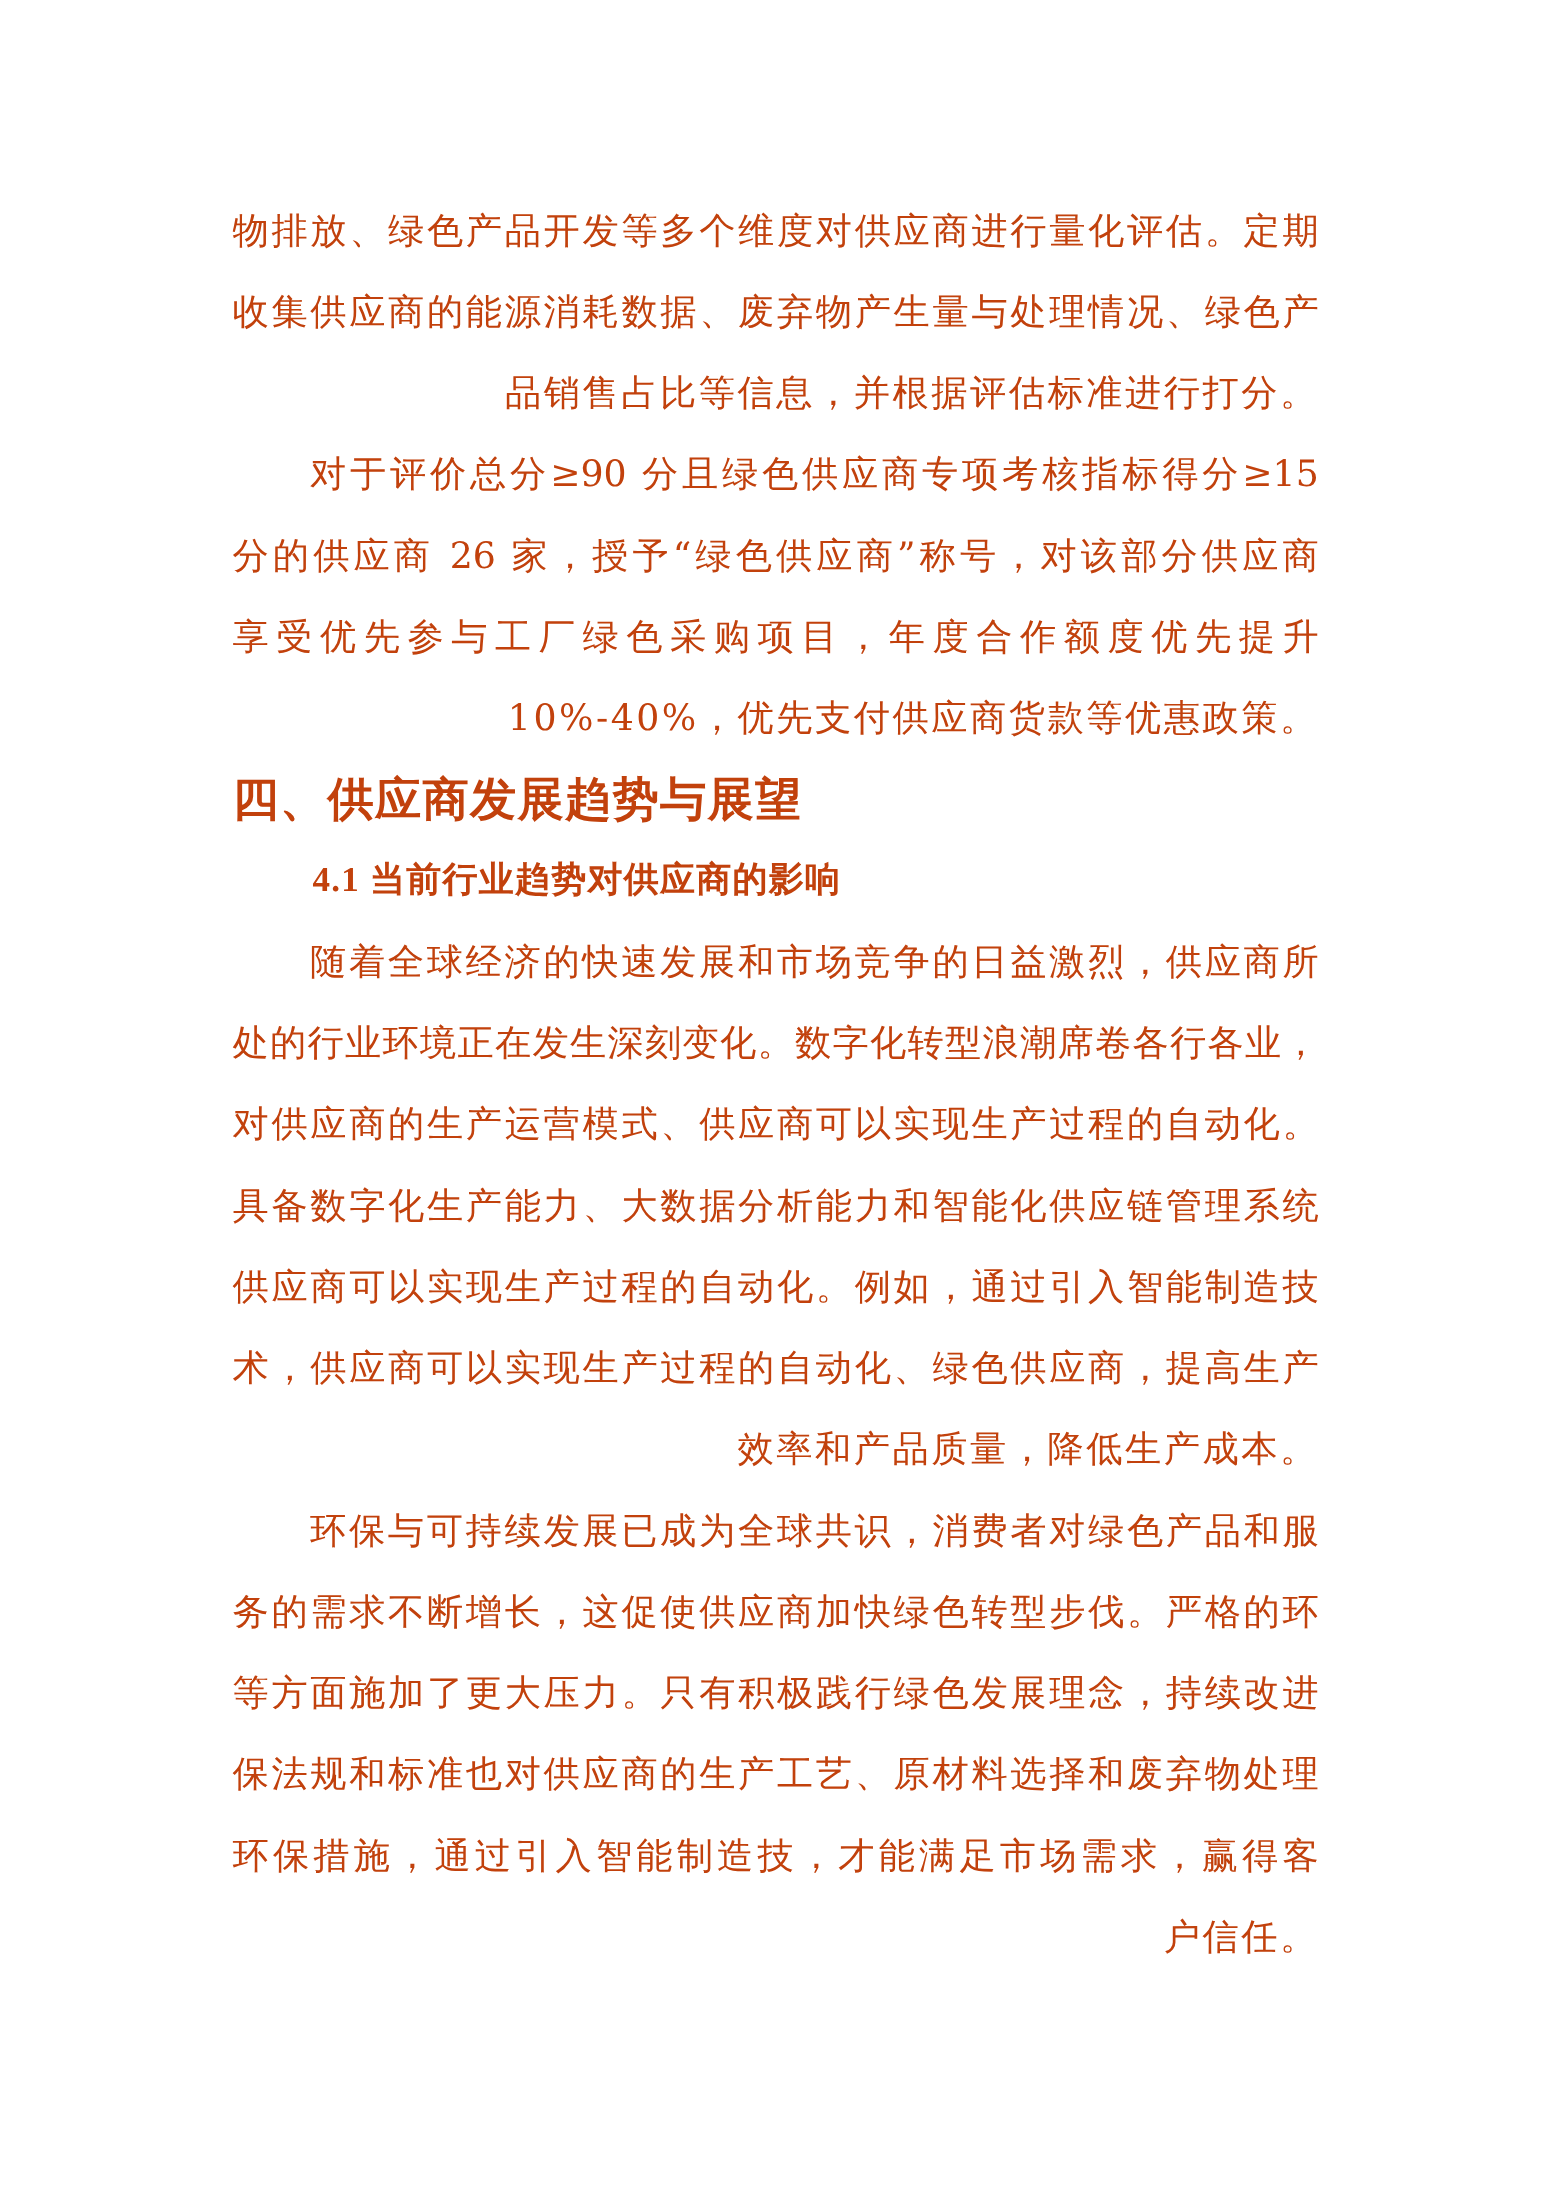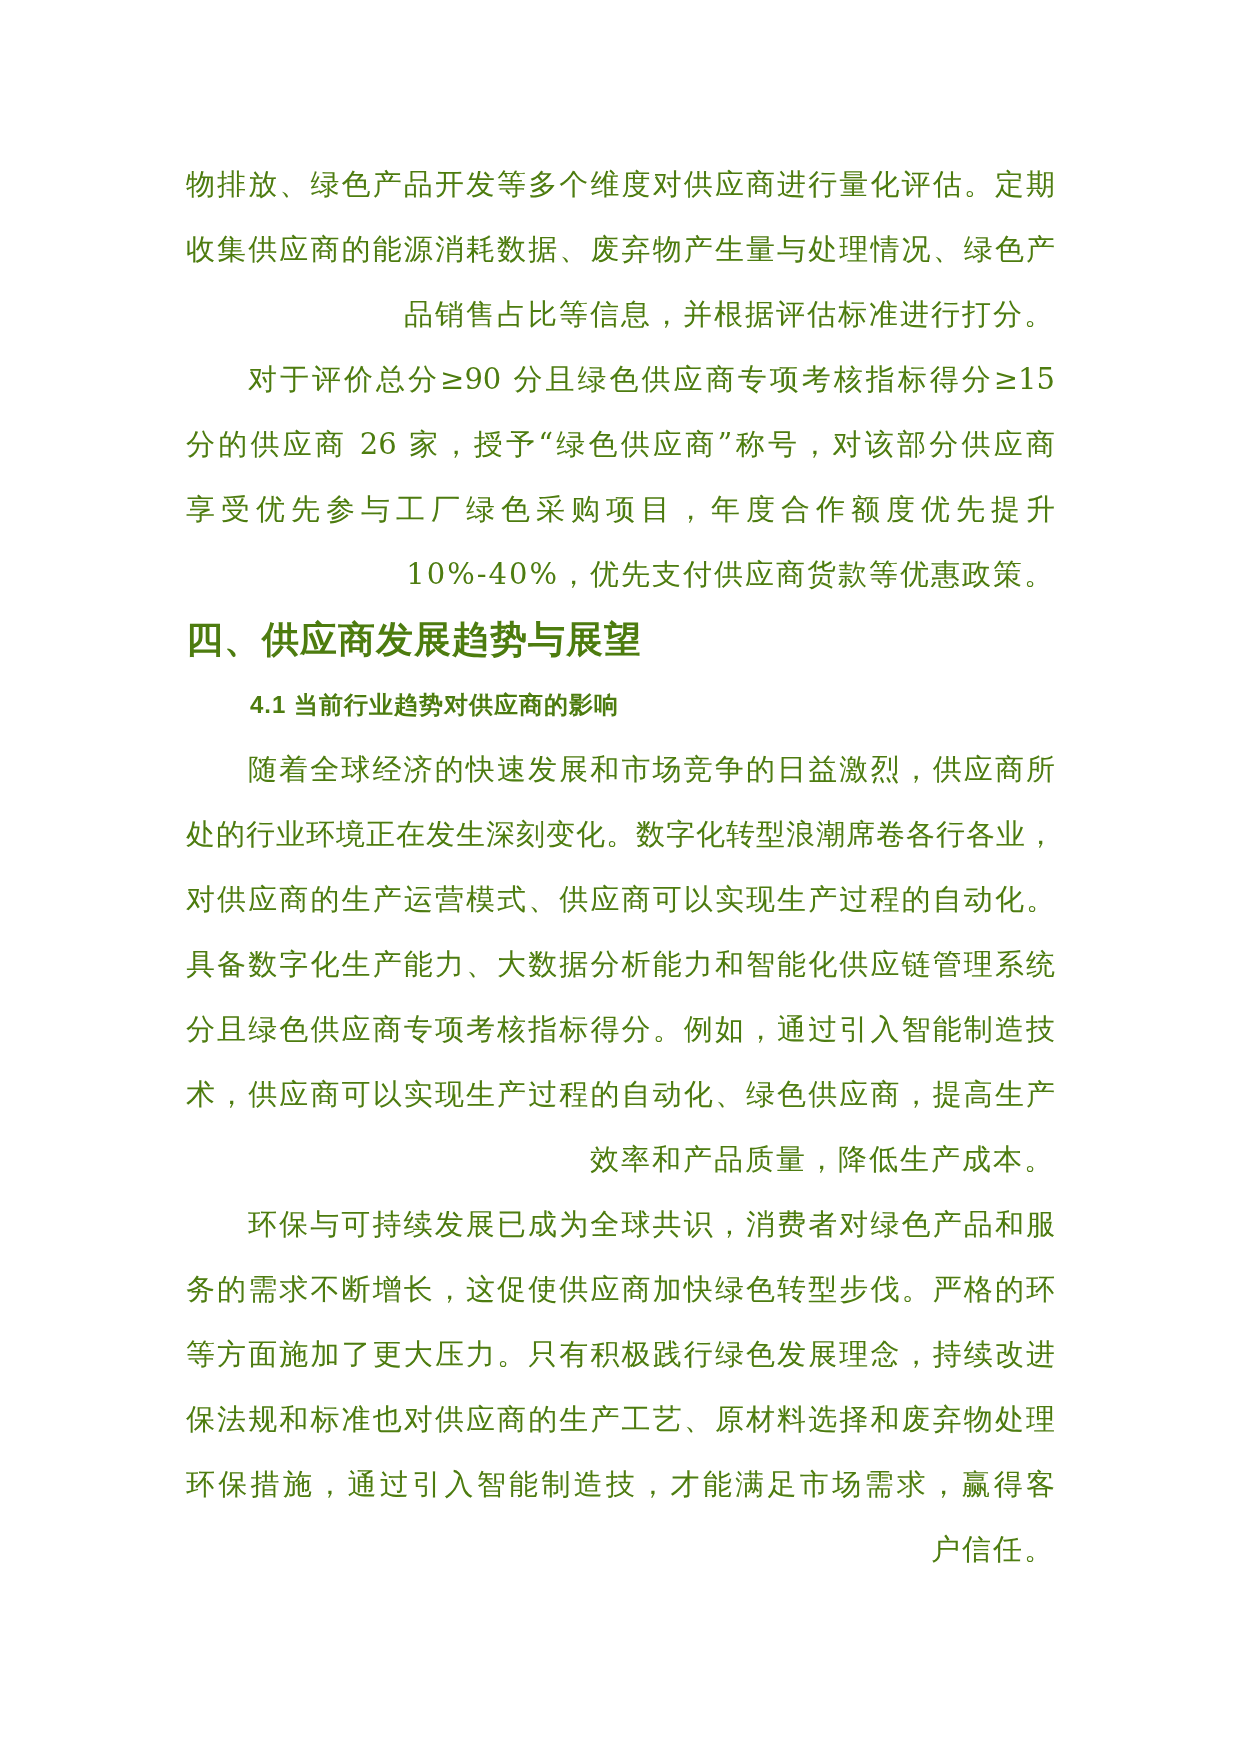--- a/index.html
+++ b/index.html
@@ -15,21 +15,21 @@
     color: #000000;
     overflow: hidden;
   }
   .content {
     position: absolute;
     left: 186px;
     top: 152px;
     width: 869px;
     font-family: "DejaVu Serif", "Liberation Serif", serif;
     font-size: 29px;
-    color: #4d7c0f;
+    color: #c2410c;
   }
   .line {
     height: 65px;
     line-height: 65px;
     overflow: hidden;
     white-space: normal;
   }
   
   .line.j {
     text-align: justify;
@@ -47,23 +47,23 @@
   }
   
   .line.h1 {
     font-family: Liberation Sans, sans-serif;
     font-weight: bold;
     font-size: 37px;
     letter-spacing: 1px;
   }
   
   .line.h2 {
-    font-family: Liberation Sans, sans-serif;
+    font-family: Liberation Serif, serif;
     font-weight: bold;
-    font-size: 24px;
+    font-size: 28px;
     padding-left: 64px;
     letter-spacing: 1px;
   }
 </style>
 </head>
 <body>
 
 <div class="page">
   <div class="content">
 
@@ -81,21 +81,21 @@
     </div>
 
     <div class="line h1">四、供应商发展趋势与展望</div>
     <div class="line h2">4.1 当前行业趋势对供应商的影响</div>
 
     <div class="para">
       <div class="line j indent">随着全球经济的快速发展和市场竞争的日益激烈，供应商所</div>
       <div class="line j">处的行业环境正在发生深刻变化。数字化转型浪潮席卷各行各业，</div>
       <div class="line j">对供应商的生产运营模式、供应商可以实现生产过程的自动化。</div>
       <div class="line j">具备数字化生产能力、大数据分析能力和智能化供应链管理系统</div>
-      <div class="line j">分且绿色供应商专项考核指标得分。例如，通过引入智能制造技</div>
+      <div class="line j">供应商可以实现生产过程的自动化。例如，通过引入智能制造技</div>
       <div class="line j">术，供应商可以实现生产过程的自动化、绿色供应商，提高生产</div>
       <div class="line end">效率和产品质量，降低生产成本。</div>
     </div>
 
     <div class="para">
       <div class="line j indent">环保与可持续发展已成为全球共识，消费者对绿色产品和服</div>
       <div class="line j">务的需求不断增长，这促使供应商加快绿色转型步伐。严格的环</div>
       <div class="line j">等方面施加了更大压力。只有积极践行绿色发展理念，持续改进</div>
       <div class="line j">保法规和标准也对供应商的生产工艺、原材料选择和废弃物处理</div>
       <div class="line j">环保措施，通过引入智能制造技，才能满足市场需求，赢得客</div>

